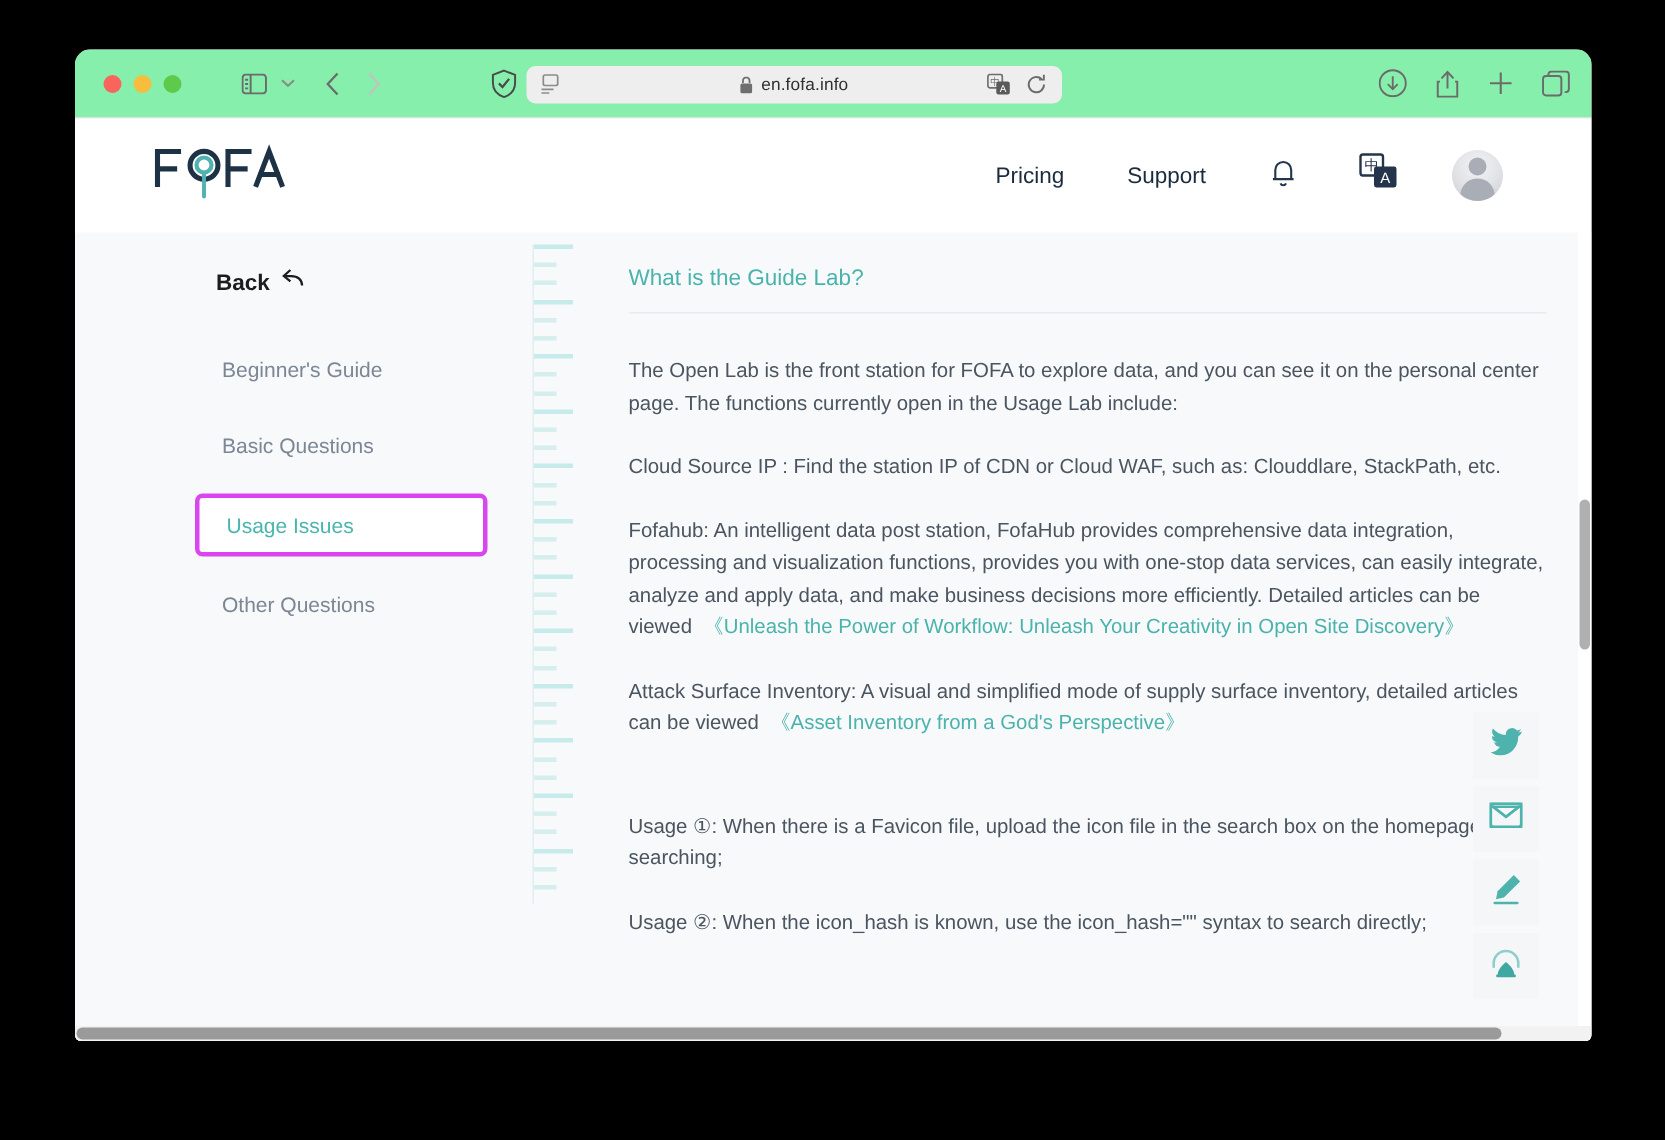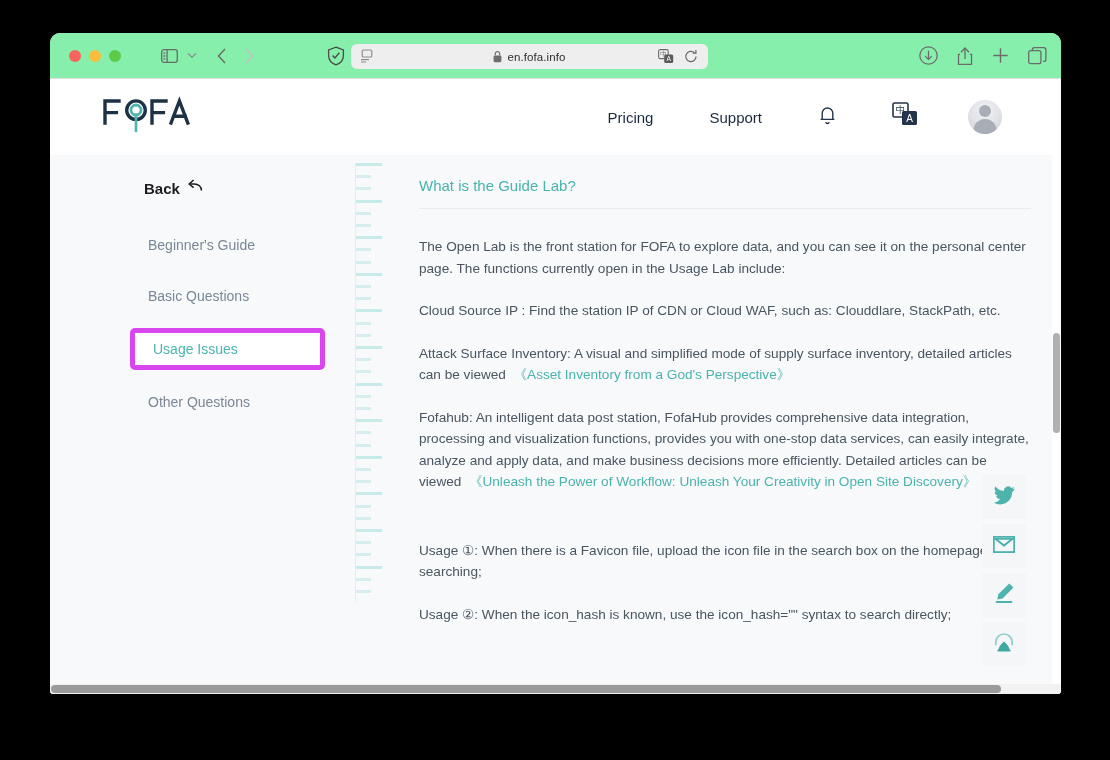--- a/index.html
+++ b/index.html
@@ -99,21 +99,21 @@
     display: flex;
     align-items: center;
     position: relative;
   }
   #fofa-logo { position: absolute; left: 52px; top: 14px; }
   #site-nav {
     position: absolute;
     right: 9px;
     display: flex;
     align-items: center;
-    gap: 14px;
+    gap: 0;
   }
   .nav-link {
     font-size: 15px;
     color: #1b2a3d;
     margin-right: 42px;
     cursor: pointer;
     white-space: nowrap;
   }
   #bell-icon   { margin-right: 41px; cursor: pointer; }
   #lang-icon   { margin-right: 35px; cursor: pointer; }
@@ -165,21 +165,21 @@
     display: flex; align-items: center;
     padding-left: 18px;
     font-size: 14px;
     color: #7b8794;
     border-radius: 5px;
     cursor: pointer;
     margin-bottom: 13px;
   }
   .nav-item.active {
     background: #ffffff;
-    border: 5px solid #d946ef;
+    border: 3px solid #d946ef;
     color: #49b5ae;
     height: 42px;
   }
 
   
   #ruler {
     position: absolute;
     left: 305px; top: 8px;
     width: 30px; height: 440px;
   }
@@ -508,27 +508,27 @@
           <div class="qa-title">What is the Guide Lab?</div>
 
           <div class="qa-para">
             <span>The Open Lab is the front station for FOFA to explore data, and you can see it on the personal center page.</span>
             <span>The functions currently open in the Usage Lab include:</span>
           </div>
 
           <div class="qa-para">Cloud Source IP : Find the station IP of CDN or Cloud WAF, such as: Clouddlare, StackPath, etc.</div>
 
           <div class="qa-para">
+            <span>Fofahub: An intelligent data post station, FofaHub provides comprehensive data integration, processing and visualization functions, provides you with one-stop data services, can easily integrate, analyze and apply data, and make business decisions more efficiently. Detailed articles can be viewed</span>
+            &nbsp;<span class="qa-link">《Unleash the Power of Workflow: Unleash Your Creativity in Open Site Discovery》</span>
+          </div>
+
+          <div class="qa-para">
             <span>Attack Surface Inventory: A visual and simplified mode of supply surface inventory, detailed articles can be viewed</span>
             &nbsp;<span class="qa-link">《Asset Inventory from a God's Perspective》</span>
-          </div>
-
-          <div class="qa-para">
-            <span>Fofahub: An intelligent data post station, FofaHub provides comprehensive data integration, processing and visualization functions, provides you with one-stop data services, can easily integrate, analyze and apply data, and make business decisions more efficiently. Detailed articles can be viewed</span>
-            &nbsp;<span class="qa-link">《Unleash the Power of Workflow: Unleash Your Creativity in Open Site Discovery》</span>
           </div>
         </div>
 
         <div class="spacer-lg"></div>
 
         <div class="article-card">
           <div class="qa-para">Usage ①: When there is a Favicon file, upload the icon file in the search box on the homepage for searching;</div>
           <div class="qa-para">Usage ②: When the icon_hash is known, use the icon_hash="" syntax to search directly;</div>
 
         </div>

